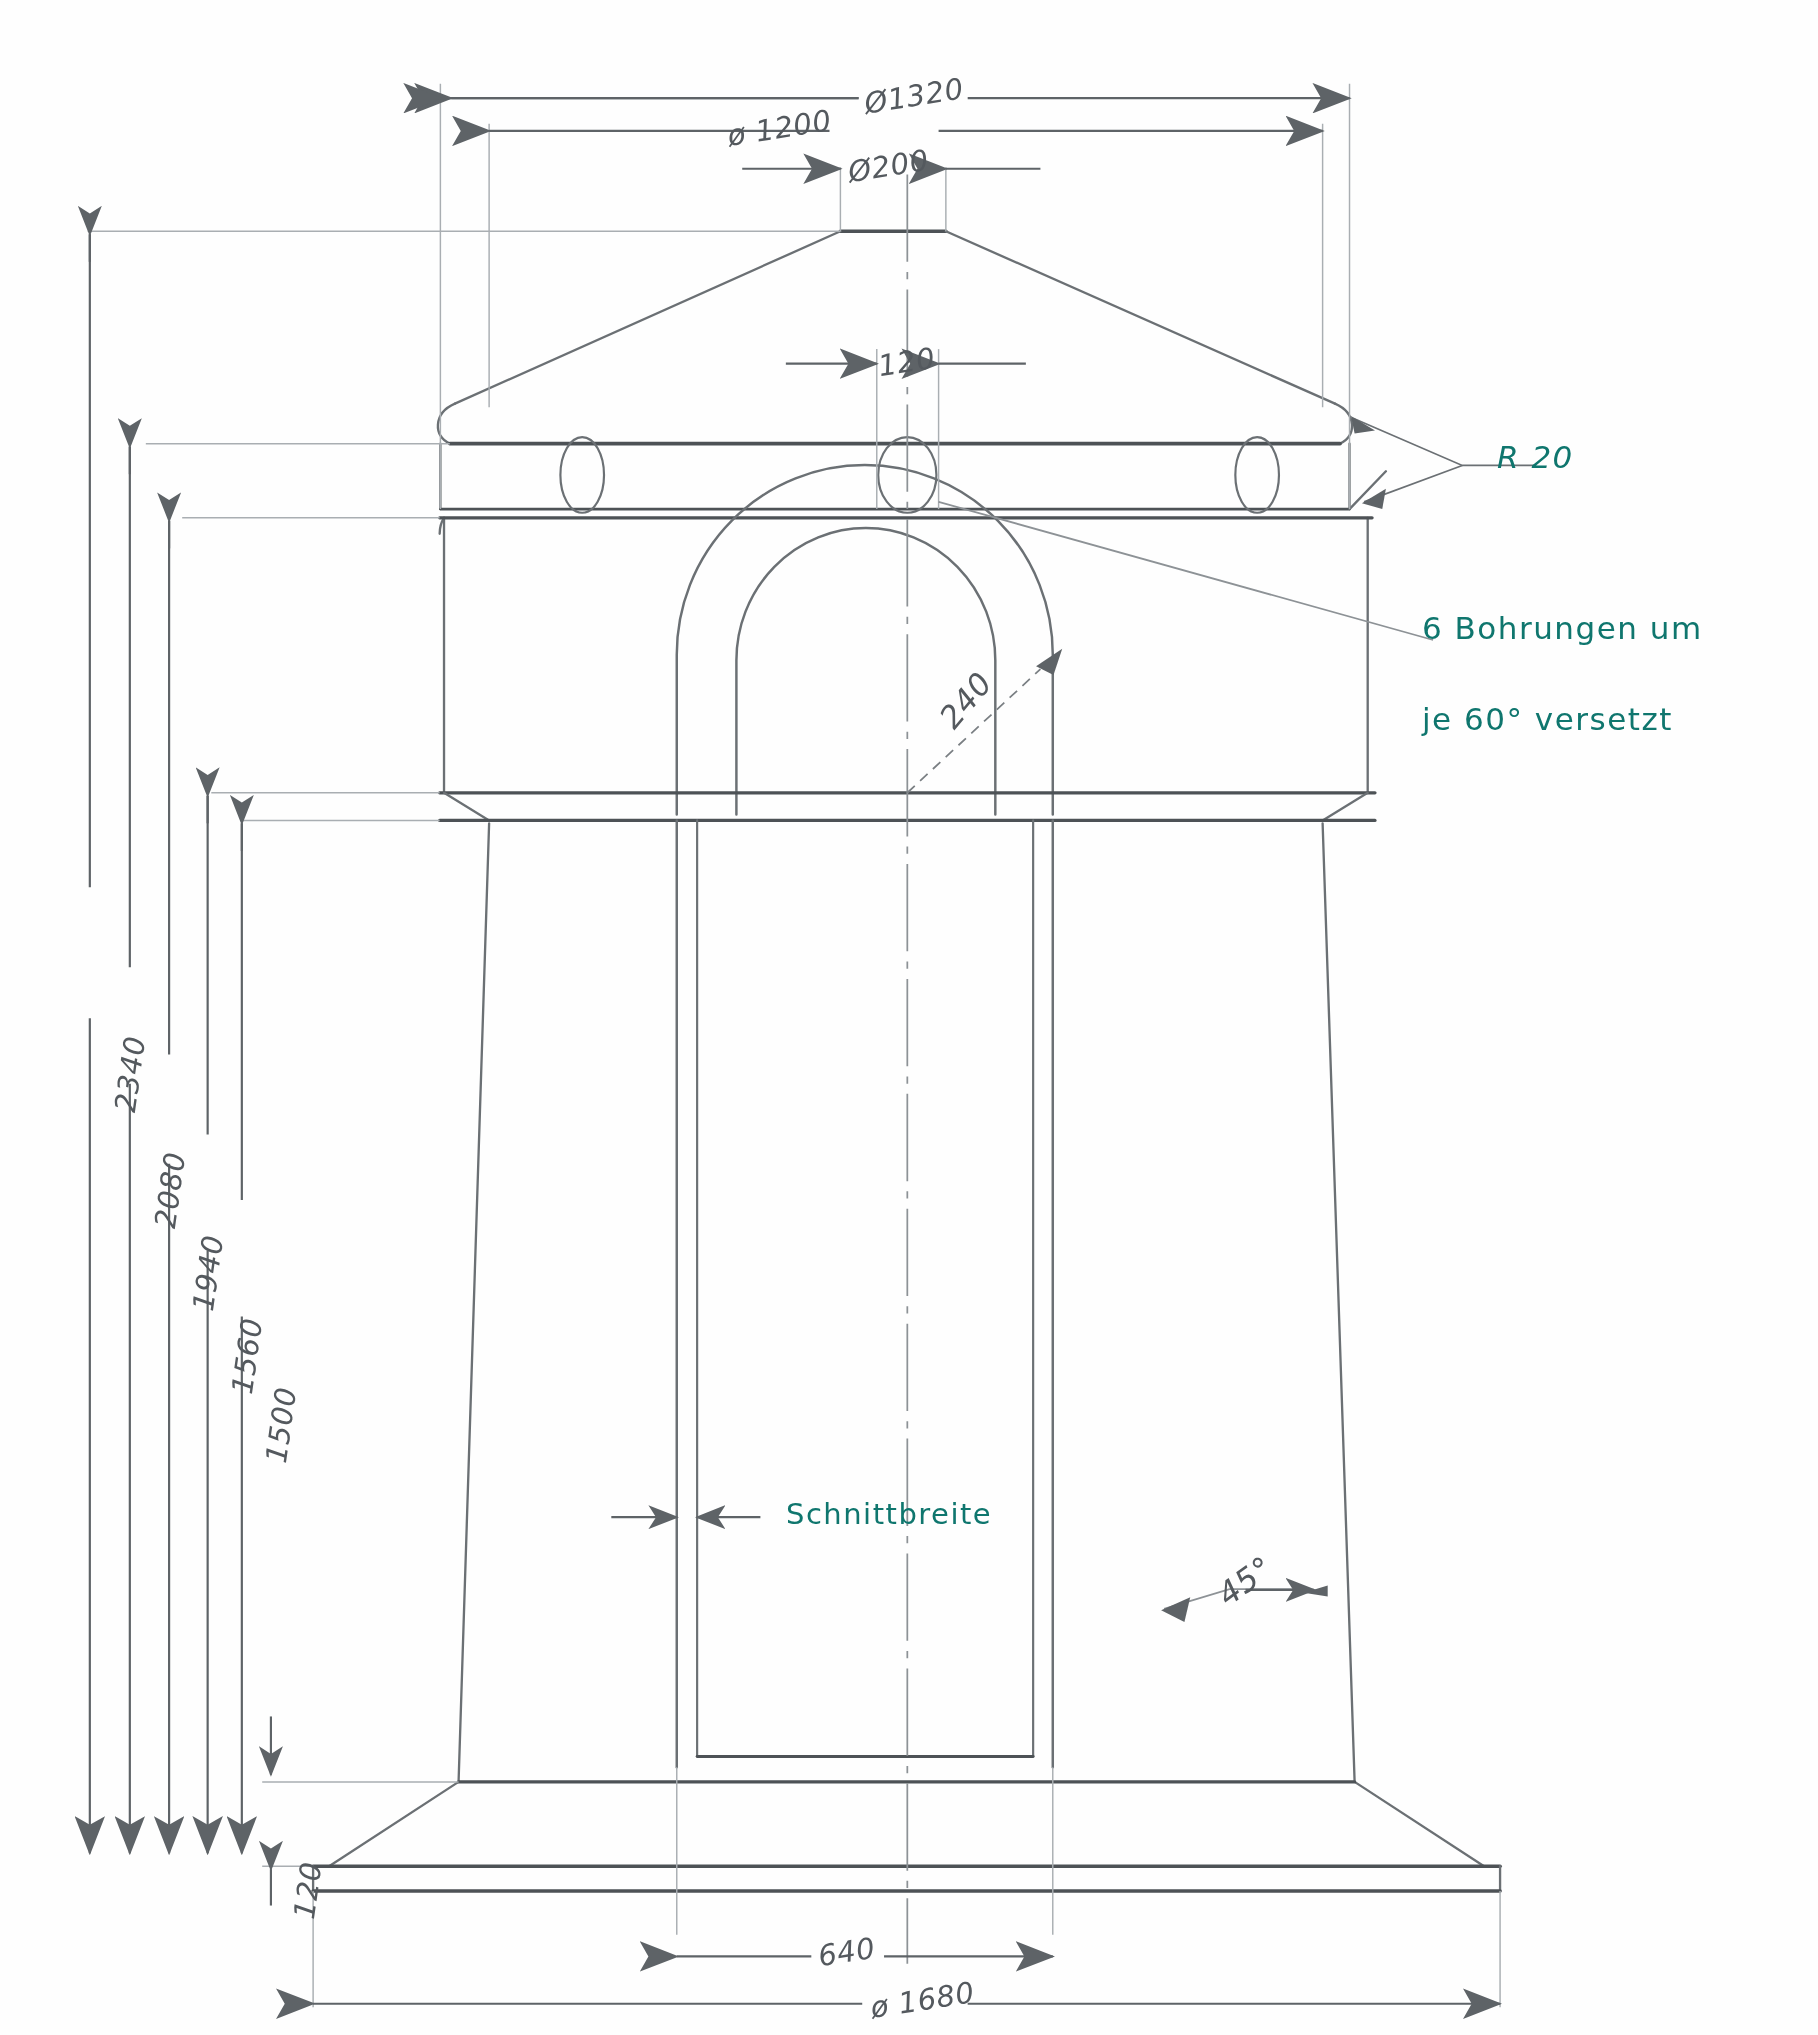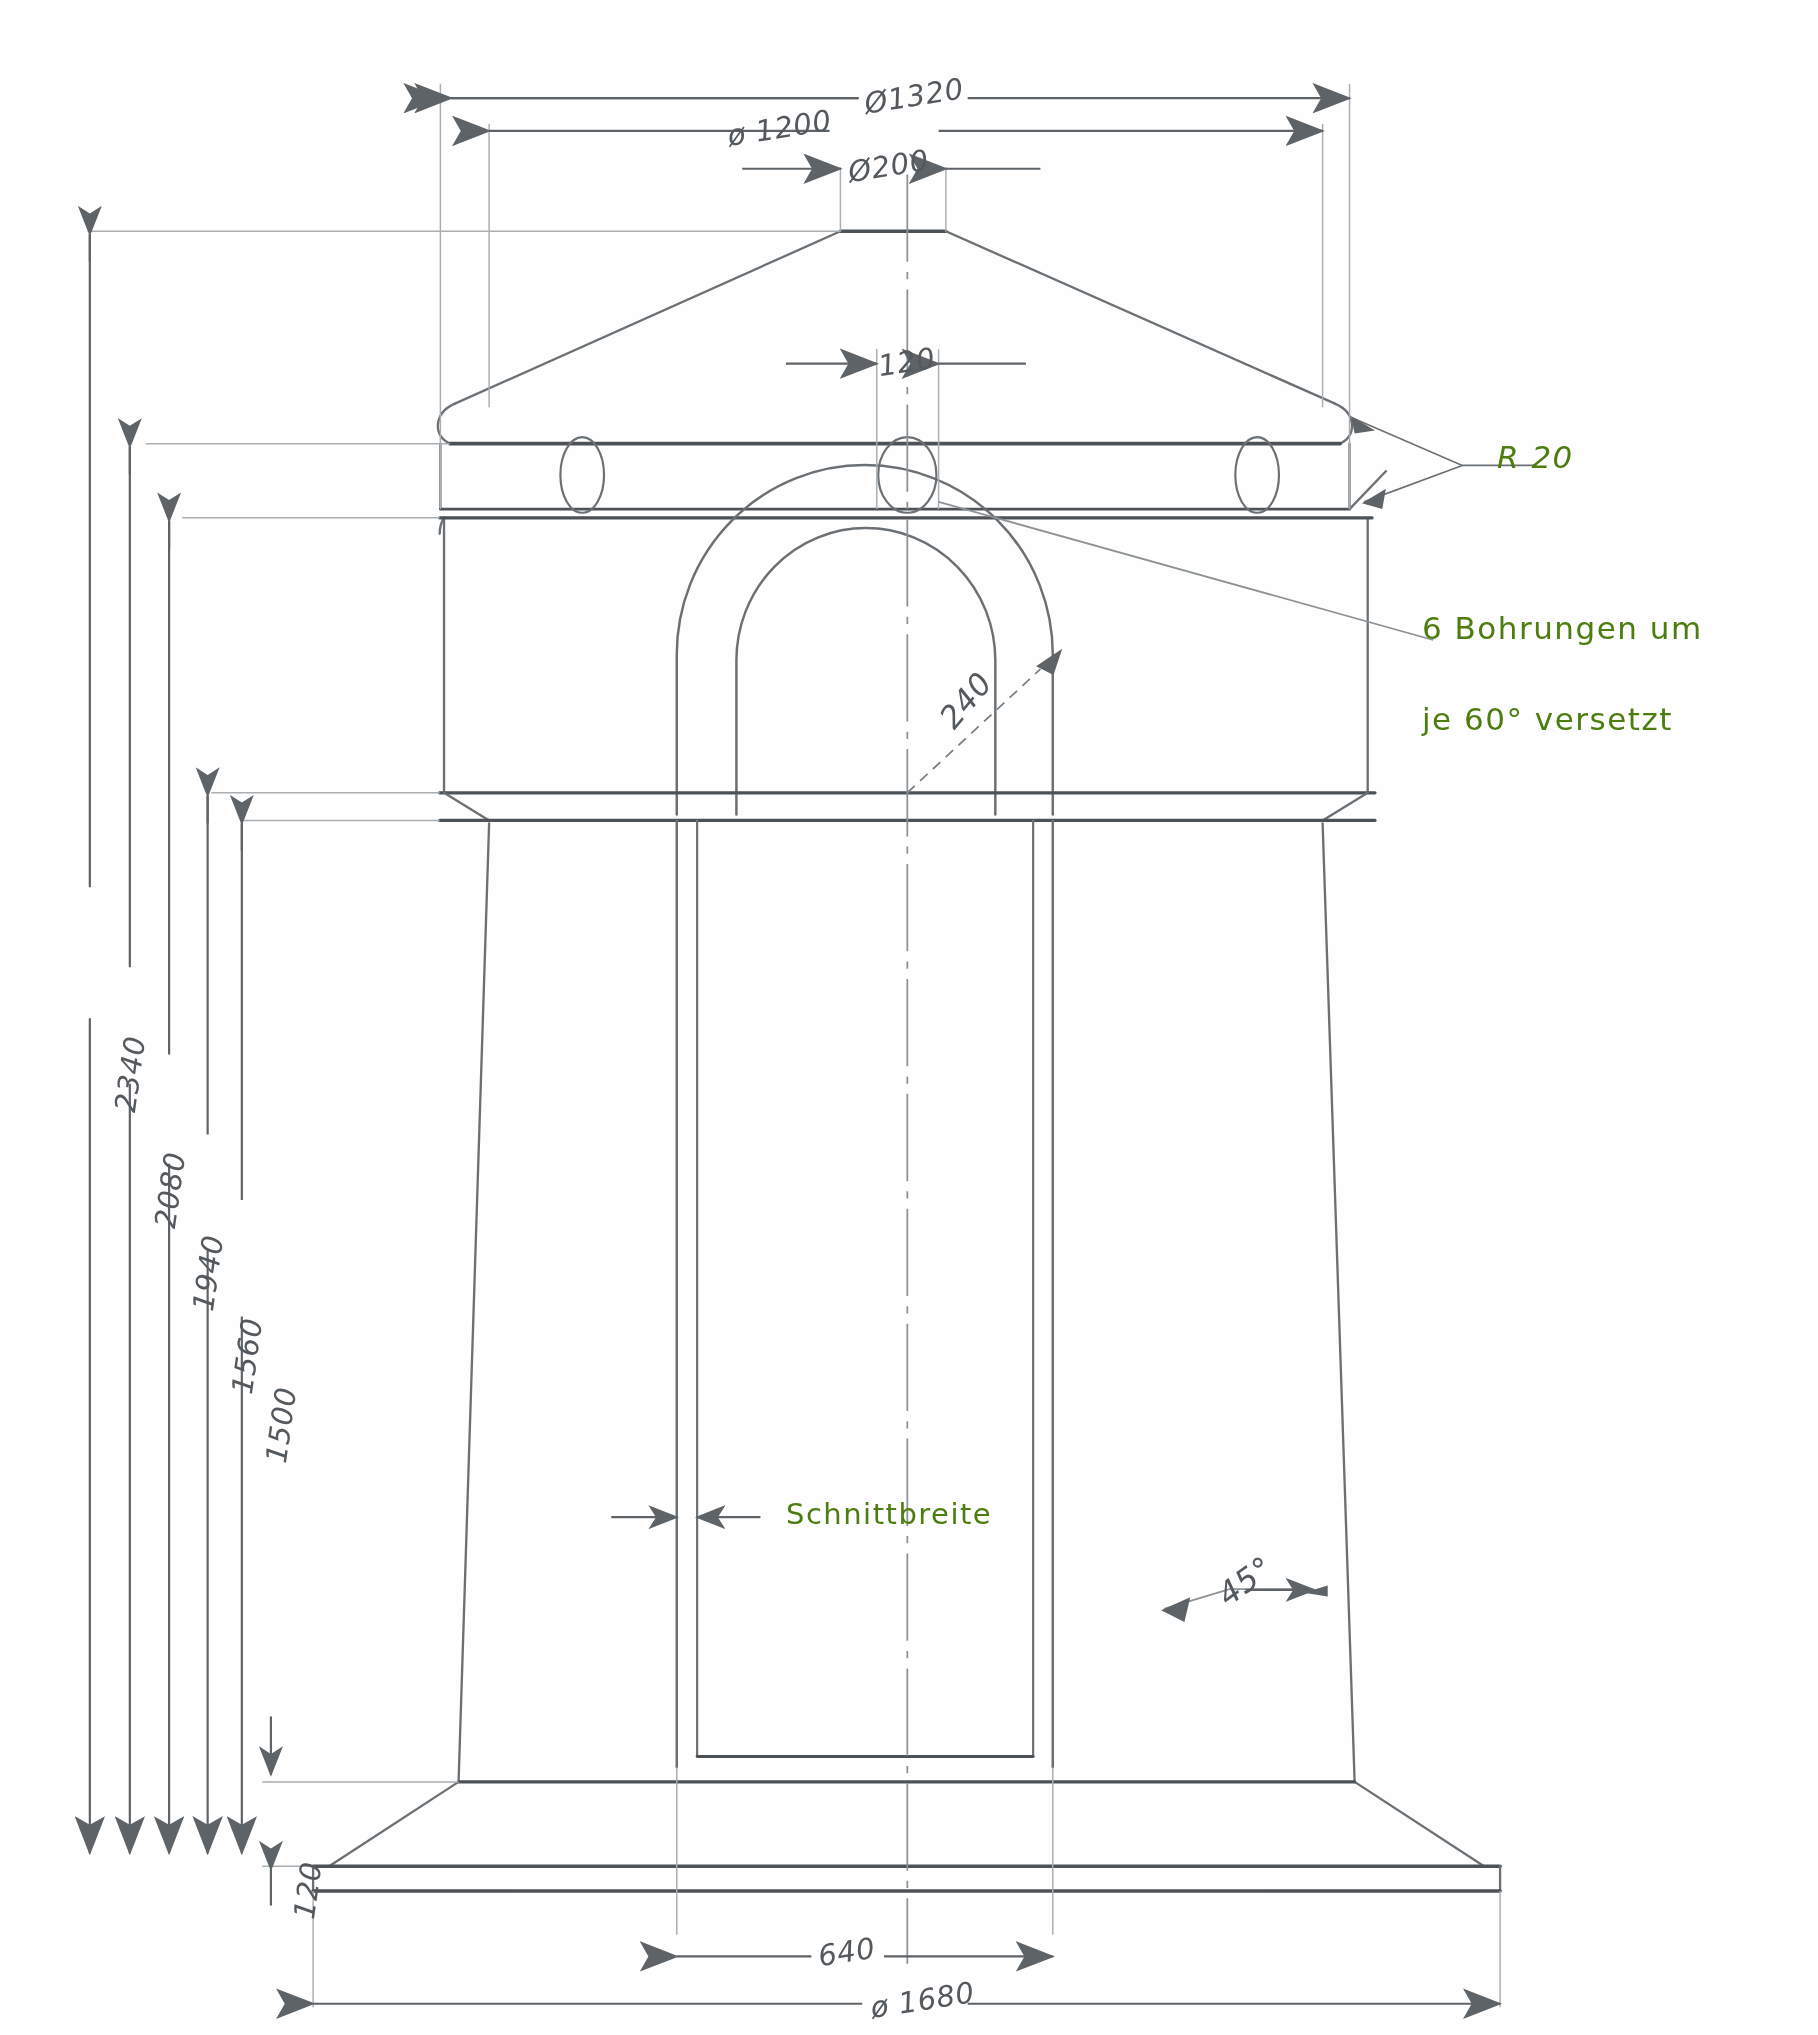--- a/index.html
+++ b/index.html
@@ -12,21 +12,21 @@
   #sheet{position:absolute;inset:0;background:#fefefe;}
   svg#dwg{position:absolute;left:0;top:0;width:1819px;height:2035px;}
   .lbl{
     position:absolute;
     font-family:"DejaVu Sans", sans-serif;
     color:#5d6266;
     white-space:pre;
     letter-spacing:0.7px;
   }
   .dimtxt{font-size:29px;font-style:italic;color:#54595e;}
-  .note{font-size:31px;color:#4d7c0f;letter-spacing:1.5px;}
+  .note{font-size:31px;color:#0f766e;letter-spacing:1.5px;}
   .rot90{transform-origin:0 0;}
 </style>
 </head>
 <body>
 
 <div id="sheet">
 
 <svg id="dwg" viewBox="0 0 2500 2798">
   <defs>
     <marker id="ah" markerWidth="18" markerHeight="14" refX="17" refY="7" orient="auto">

